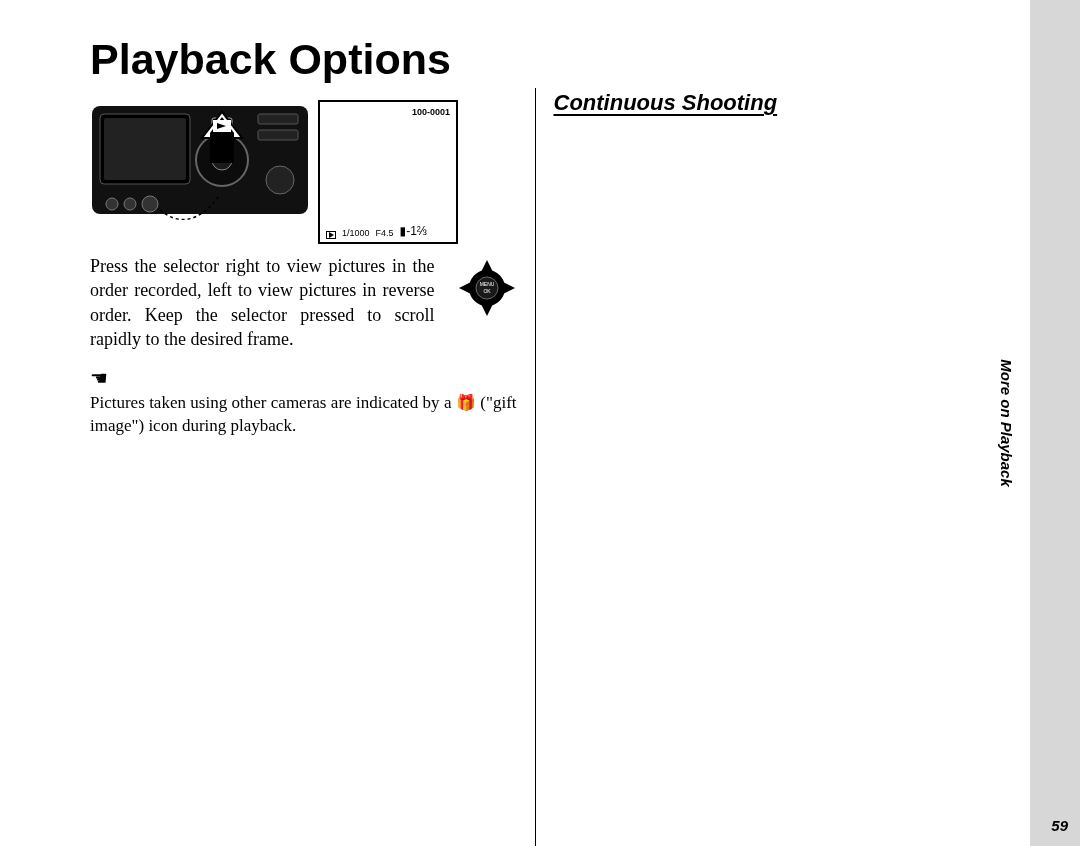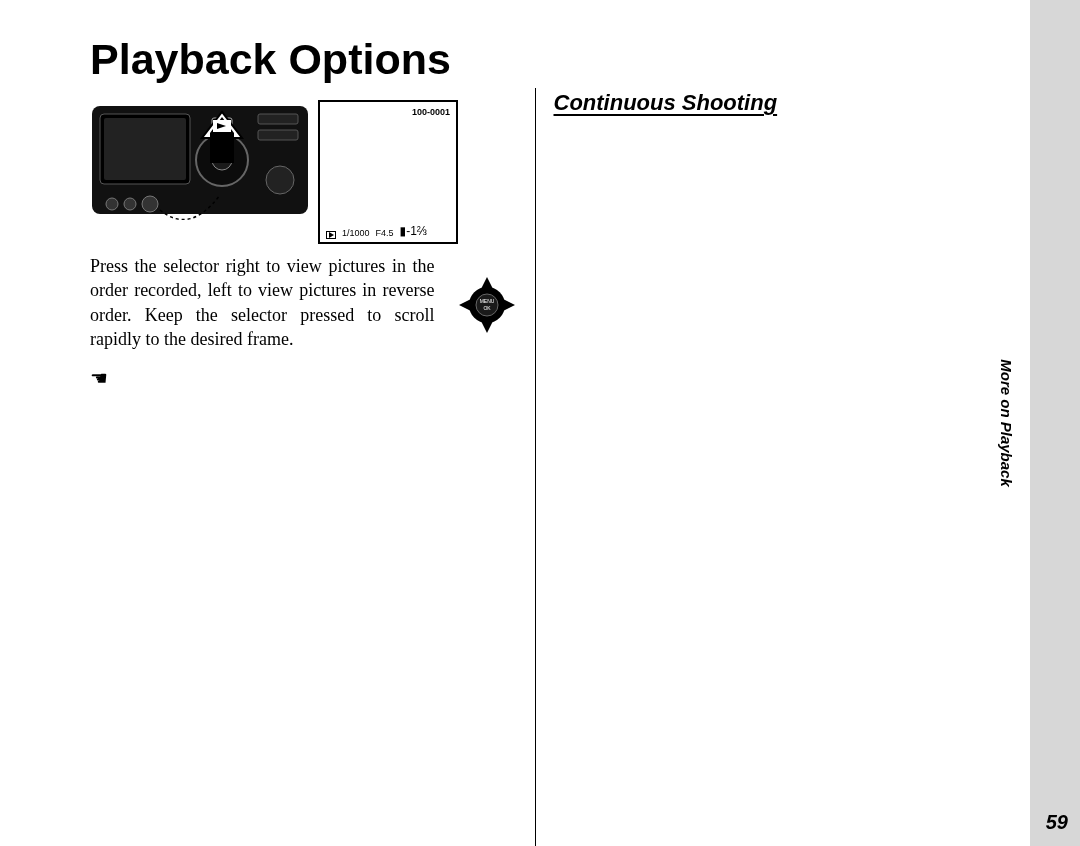--- a/index.html
+++ b/index.html
@@ -89,21 +89,21 @@
   }
   .inline-play {
     display:inline-flex;align-items:center;justify-content:center;
     border:1px solid #000;width:20px;height:15px;vertical-align:middle;
     margin:0 2px;
   }
   .inline-play .play-tri {
     border-top:4px solid transparent;border-bottom:4px solid transparent;
     border-left:7px solid #000;
   }
-  .para-with-selector { display:flex; gap:22px; align-items:center; margin-top:6px; }
+  .para-with-selector { display:flex; gap:22px; align-items:flex-start; margin-top:6px; }
   .selector-icon { flex:0 0 60px; margin-top:4px; }
   .hand-icon { font-size: 20px; display:block; margin-top:14px; }
   .note { font-size: 17px; text-align: justify; }
   .gift { font-size:16px; }
   .sidebar {
     position:absolute; right:0; top:0; width:50px; height:846px;
     background:#d7d7d7;
   }
   .sidebar-text {
     position:absolute; right:10px; top:50%;
@@ -115,21 +115,21 @@
     font-size: 15px;
     white-space: nowrap;
   }
   .page-num {
     position:absolute;
     right:12px;
     bottom:10px;
     font-style: italic;
     font-weight: bold;
     font-family: Arial, sans-serif;
-    font-size: 20px;
+    font-size: 15px;
   }
   .disp-back { font-weight:bold; font-family: Arial, sans-serif; }
   .star { font-size:20px; }
   .exp { font-size:12px; font-family:Arial;}
 </style>
 </head>
 <body>
 
 <div class="page">
   <h1 class="title">Playback Options</h1>
@@ -182,20 +182,25 @@
           <polygon points="2,30 14,24 14,36" fill="#000"></polygon>
           <polygon points="58,30 46,24 46,36" fill="#000"></polygon>
           <circle cx="30" cy="30" r="18" fill="#000"></circle>
           <circle cx="30" cy="30" r="11" fill="#1a1a1a" stroke="#666"></circle>
           <text x="30" y="28" text-anchor="middle" fill="#fff" font-size="5" font-family="Arial">MENU</text>
           <text x="30" y="35" text-anchor="middle" fill="#fff" font-size="5" font-family="Arial">OK</text>
         </svg>
       </div>
 
       <span class="hand-icon">☚</span>
+      <p class="note">
+        <span>Pictures taken using other cameras are indicated by a </span>
+        <span class="gift">🎁</span>
+        <span> ("gift image") icon during playback.</span>
+      </p>
     </div>
 
     <div class="col right">
       <h2 class="sub-h">Continuous Shooting</h2>
 
     </div>
   </div>
 </div>
 
 <div class="sidebar">

